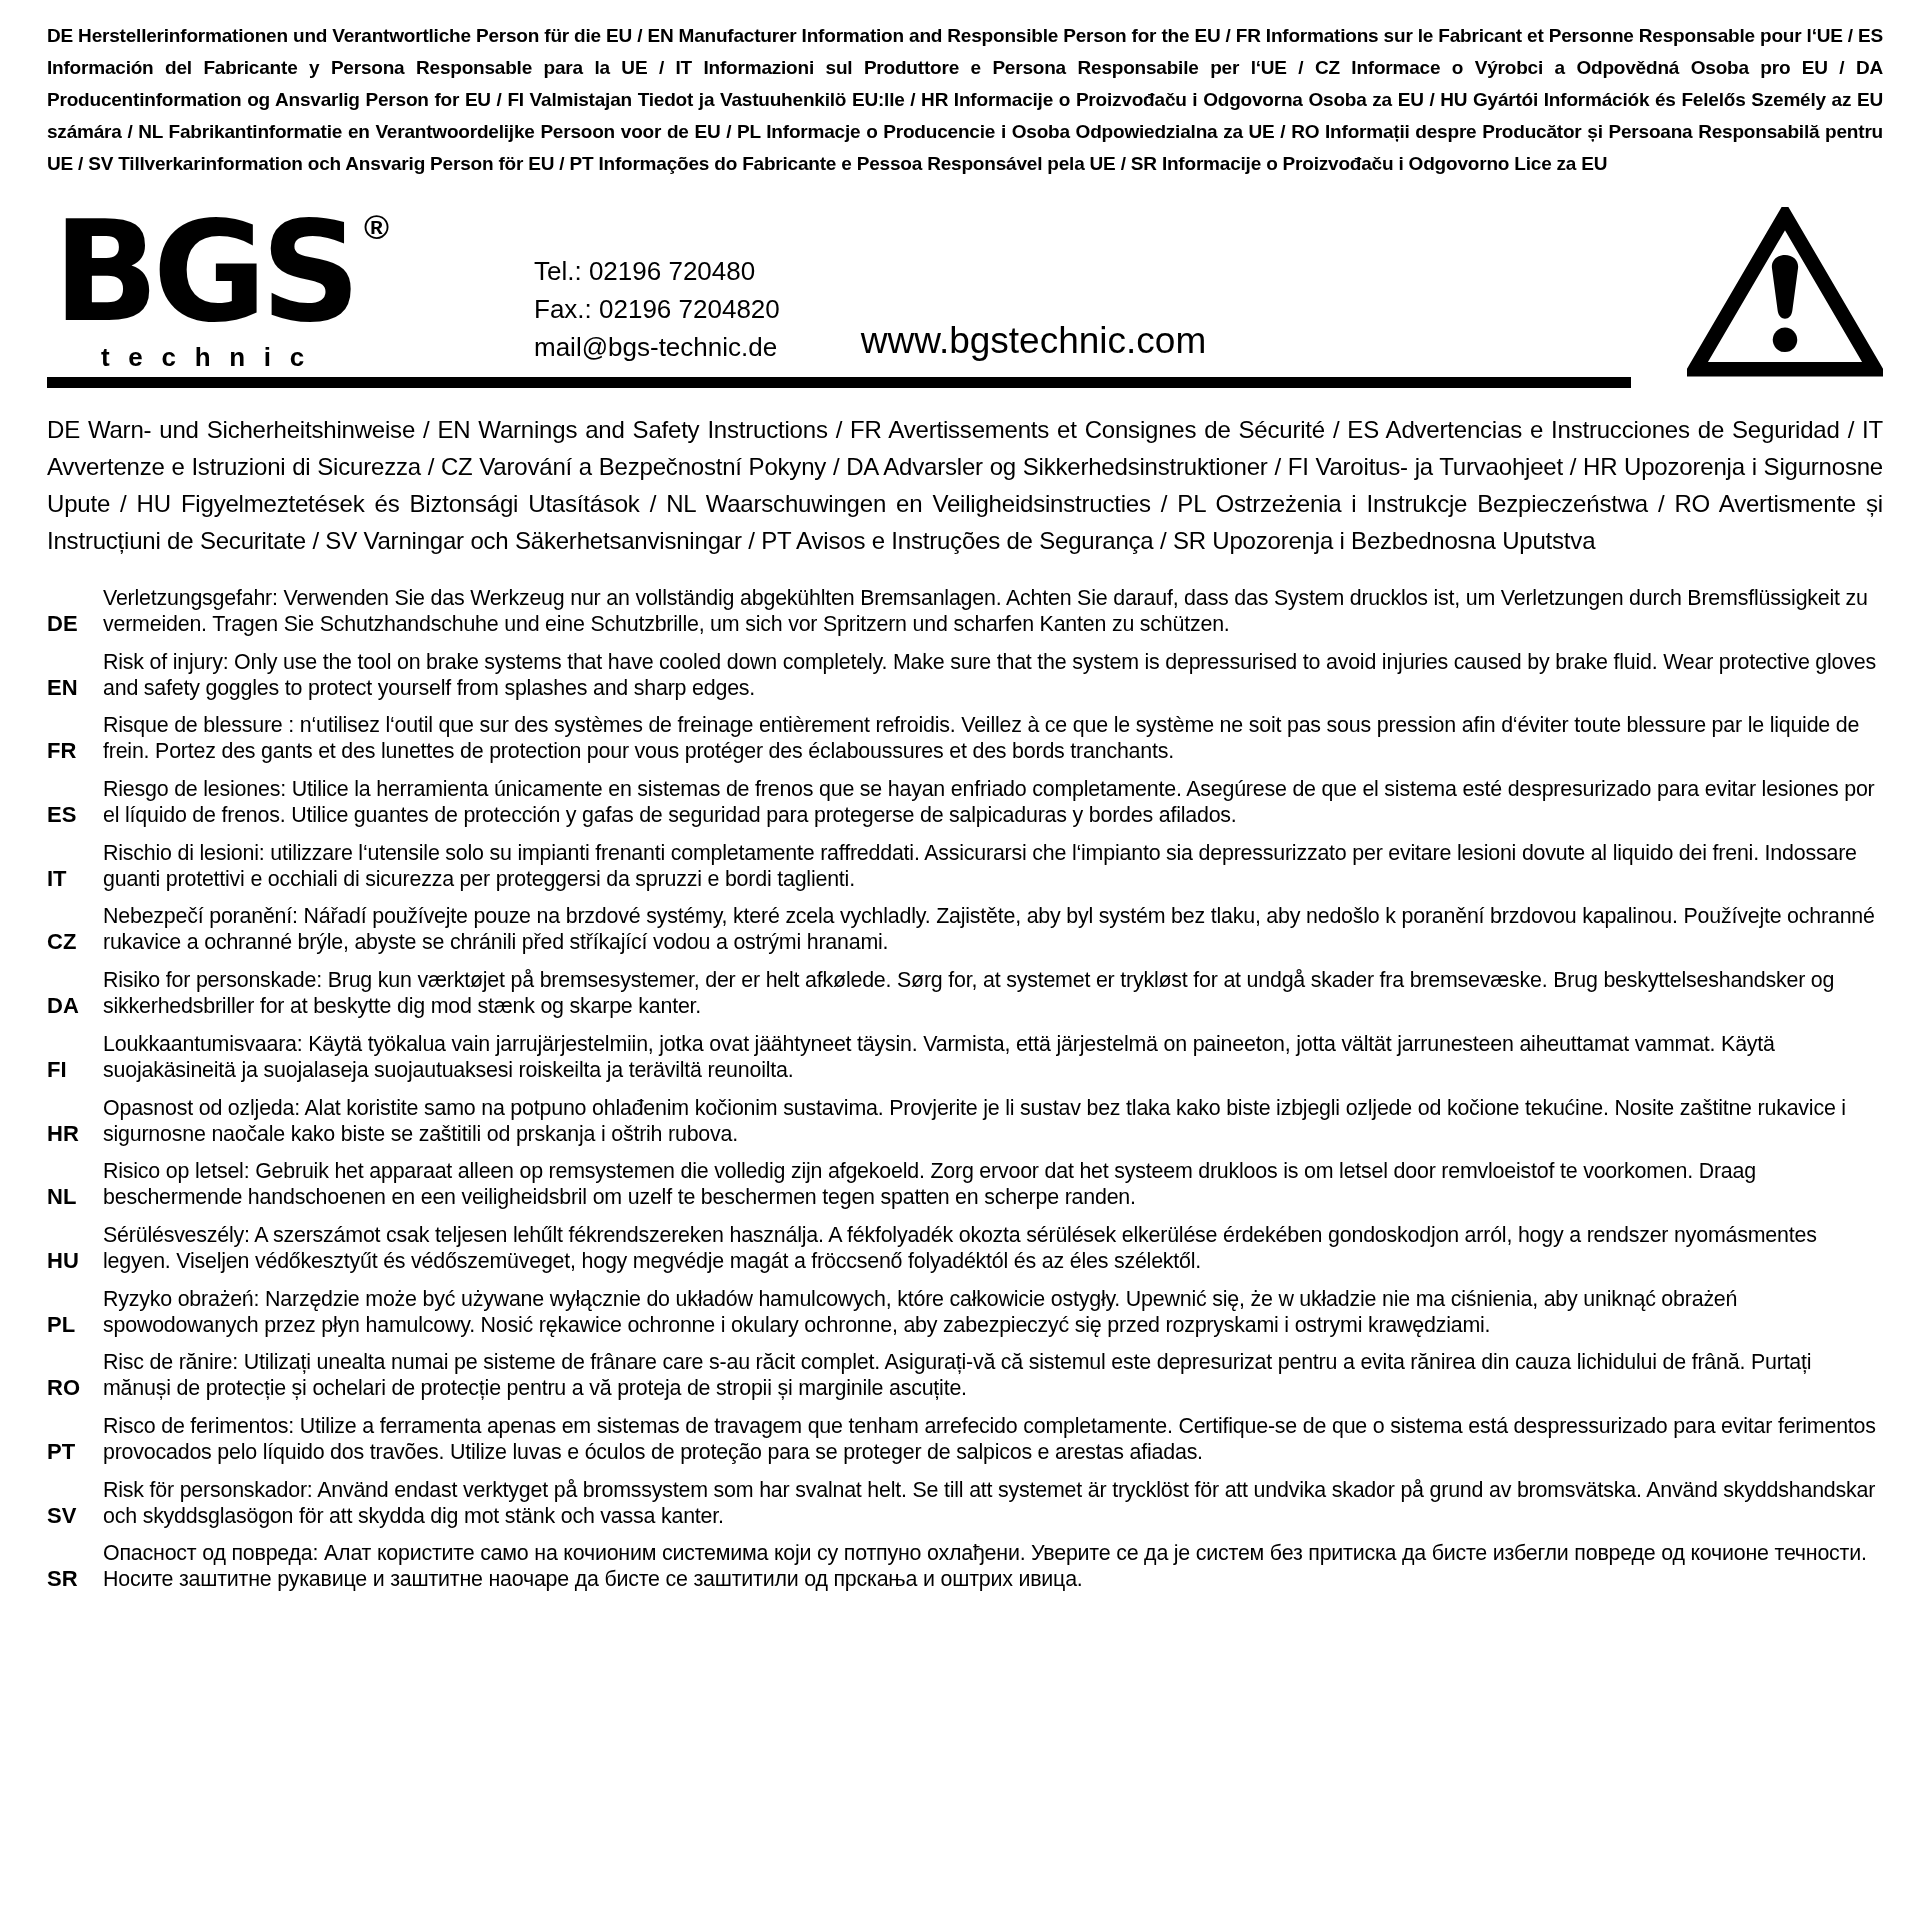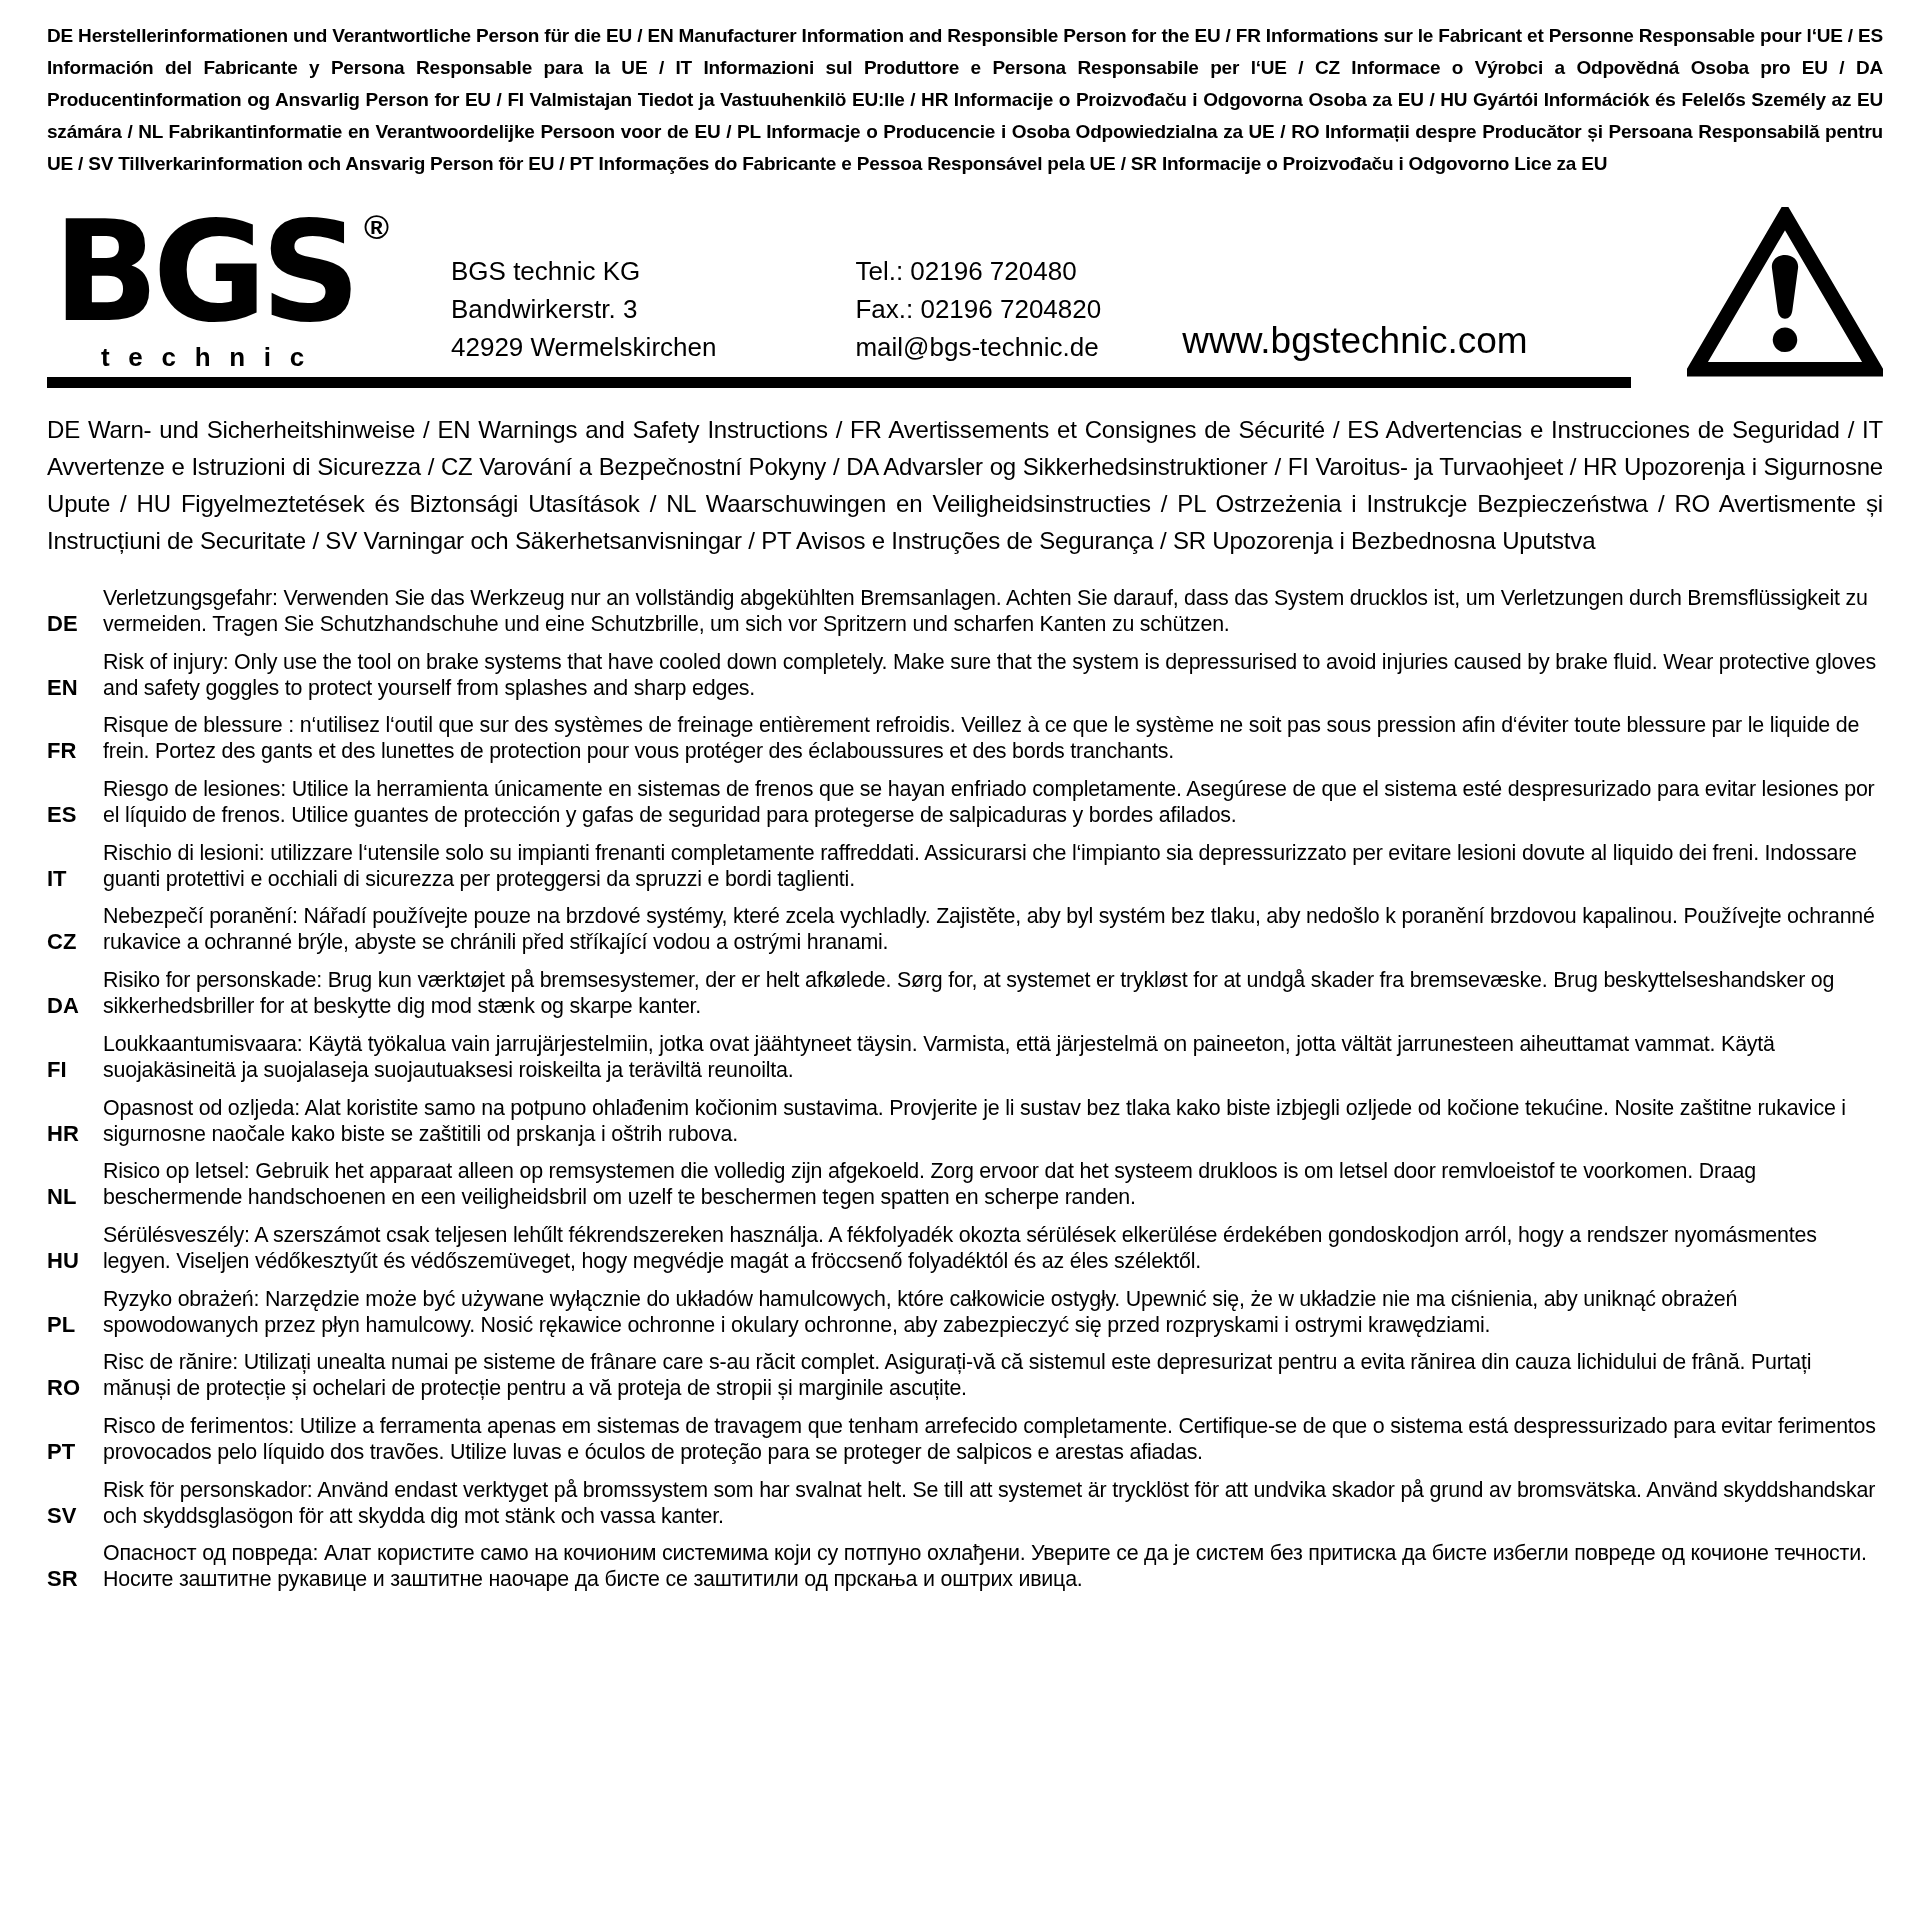--- a/index.html
+++ b/index.html
@@ -123,25 +123,20 @@
 
 <p class="top-header">DE Herstellerinformationen und Verantwortliche Person für die EU / EN Manufacturer Information and Responsible Person for the EU / FR Informations sur le Fabricant et Personne Responsable pour l‘UE / ES Información del Fabricante y Persona Responsable para la UE / IT Informazioni sul Produttore e Persona Responsabile per l‘UE / CZ Informace o Výrobci a Odpovědná Osoba pro EU / DA Producentinformation og Ansvarlig Person for EU / FI Valmistajan Tiedot ja Vastuuhenkilö EU:lle / HR Informacije o Proizvođaču i Odgovorna Osoba za EU / HU Gyártói Információk és Felelős Személy az EU számára / NL Fabrikantinformatie en Verantwoordelijke Persoon voor de EU / PL Informacje o Producencie i Osoba Odpowiedzialna za UE / RO Informații despre Producător și Persoana Responsabilă pentru UE / SV Tillverkarinformation och Ansvarig Person för EU / PT Informações do Fabricante e Pessoa Responsável pela UE / SR Informacije o Proizvođaču i Odgovorno Lice za EU</p>
 
 <div class="brand-row">
   <div class="logo">
     <div class="logo-bgs">BGS</div>
     <div class="logo-reg">®</div>
     <div class="logo-technic">technic</div>
   </div>
 
-  <div class="address-block">
-    <div>BGS technic KG</div>
-    <div>Bandwirkerstr. 3</div>
-    <div>42929 Wermelskirchen</div>
-  </div>
 
   <div class="contact-block">
     <div>Tel.: 02196 720480</div>
     <div>Fax.: 02196 7204820</div>
     <div>mail@bgs-technic.de</div>
   </div>
 
   <div class="website">www.bgstechnic.com</div>
 
   <div class="warning-triangle">

